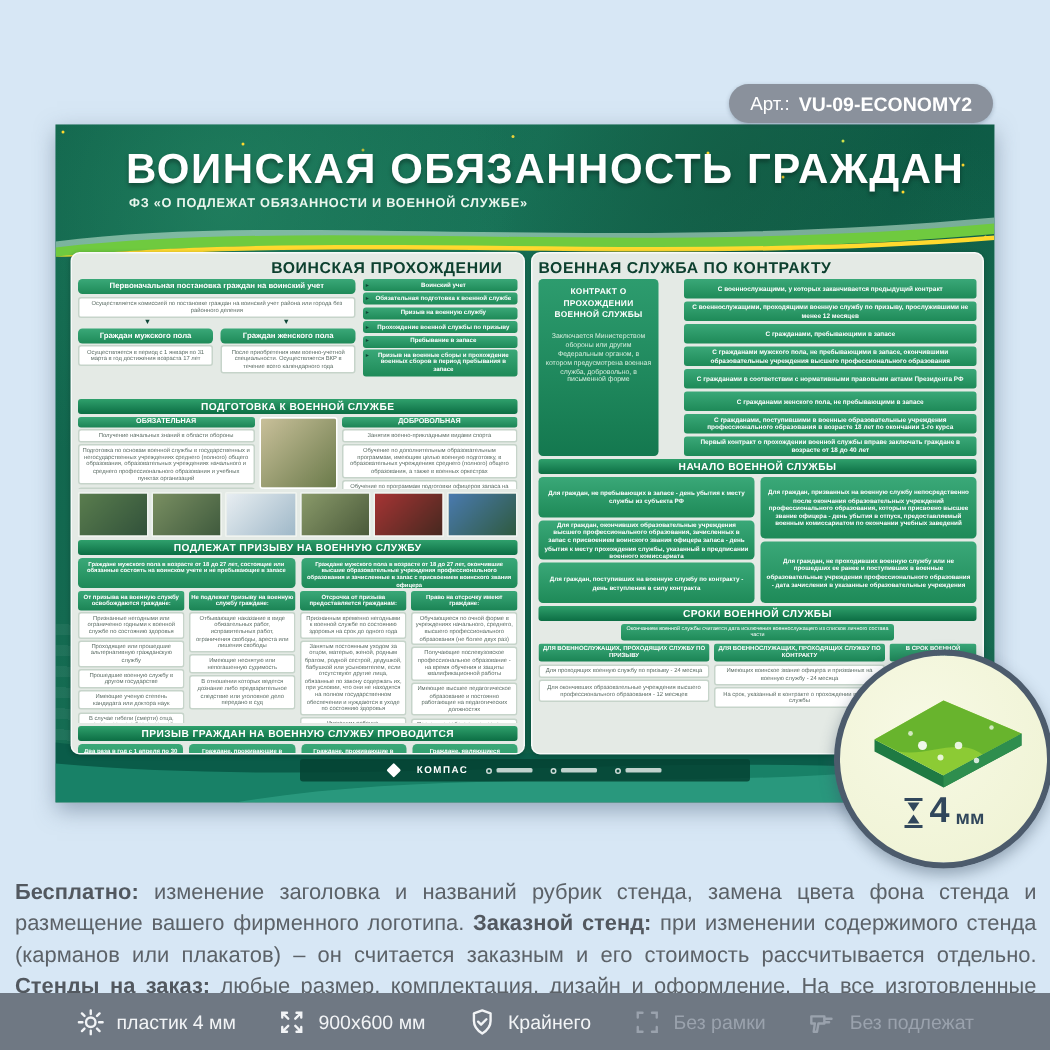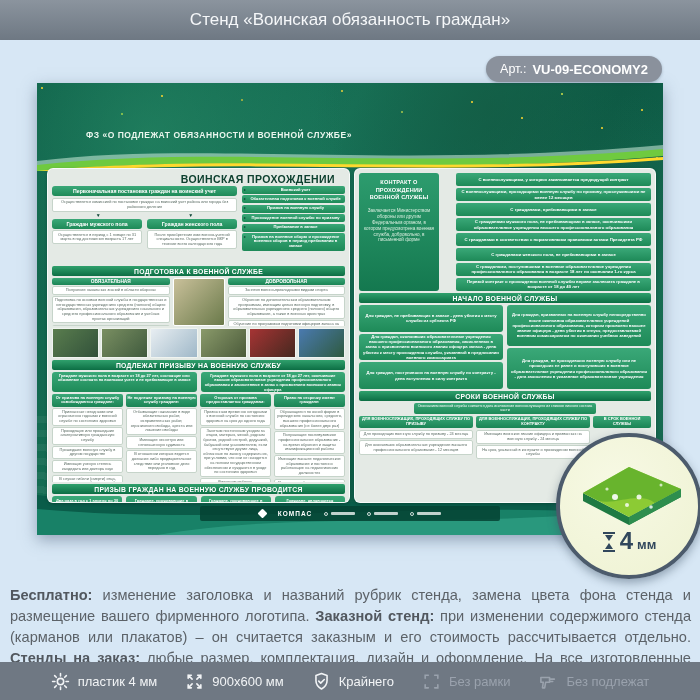--- a/index.html
+++ b/index.html
@@ -152,33 +152,31 @@
     display:flex; align-items:center; justify-content:center; gap:28px; }
   .f-item { display:flex; align-items:center; gap:8px; color:#f2f4f6; font-size:13px; }
   .f-item.muted { color:#9aa2ad; }
   .f-item svg { display:block; }
 </style>
 </head>
 <body>
 
 <div id="app">
 
-  <div class="topbar">
-    <span>Стенд «Воинская обязанность граждан»</span>
-  </div>
 
   <div class="art-badge">
     <span>Арт.:</span>
     <b>VU-09-ECONOMY2</b>
   </div>
 
   <div class="stand">
     <div class="speckles"></div>
     <div class="rings"></div>
 
+    <div class="stand-title">ВОИНСКАЯ ОБЯЗАННОСТЬ ГРАЖДАН</div>
     <div class="stand-subtitle">ФЗ «О ПОДЛЕЖАТ ОБЯЗАННОСТИ И ВОЕННОЙ СЛУЖБЕ»</div>
 
     <svg class="waves-top" viewBox="0 0 626 36" preserveAspectRatio="none">
       <path d="M0,26 C160,6 360,34 626,10 L626,18 C360,42 160,14 0,34 Z" fill="#cfeedd" opacity="0.55"></path>
       <path d="M0,30 C180,10 380,36 626,14 L626,21 C380,43 180,17 0,37 Z" fill="#6fca3f"></path>
       <path d="M0,36 C200,18 400,40 626,22 L626,25 C400,43 200,21 0,39 Z" fill="#ffd92e"></path>
     </svg>
 
     <svg class="waves-bottom" viewBox="0 0 626 52" preserveAspectRatio="none">
       <path d="M0,12 C180,34 420,6 626,24 L626,52 L0,52 Z" fill="#0a5c49"></path>
@@ -295,20 +293,21 @@
       <div class="bar">ПРИЗЫВ ГРАЖДАН НА ВОЕННУЮ СЛУЖБУ ПРОВОДИТСЯ</div>
       <div class="draft-boxes">
           <div class="gbox">Два раза в год с 1 апреля по 30 июня и с 1 октября по 31 декабря на основании Указов Президента РФ</div>
           <div class="gbox">Граждане, проживающие в отдельных районах Крайнего Севера, с 1 мая по 30 июня (согласно перечню ГШ ВС РФ)</div>
           <div class="gbox">Граждане, проживающие в сельской местности и непосредственно занятые на посевных и уборочных работах, с 15 октября по 31 декабря</div>
           <div class="gbox">Граждане, являющиеся педагогическими работниками, с 1 мая по 30 июня</div>
         </div>
     </div>
 
     <div class="panel panel-right">
+      <div class="p-header">ВОЕННАЯ СЛУЖБА ПО КОНТРАКТУ</div>
 
       <div class="contract-row">
         <div class="contract-left">
           <div class="ttl">КОНТРАКТ О ПРОХОЖДЕНИИ ВОЕННОЙ СЛУЖБЫ</div>
           <div class="nte">Заключается Министерством обороны или другим Федеральным органом, в котором предусмотрена военная служба, добровольно, в письменной форме</div>
         </div>
         <div class="contract-items">
             <div class="ct-item">С военнослужащими, у которых заканчивается предыдущий контракт</div>
             <div class="ct-item">С военнослужащими, проходящими военную службу по призыву, прослужившими не менее 12 месяцев</div>
             <div class="ct-item">С гражданами, пребывающими в запасе</div>

